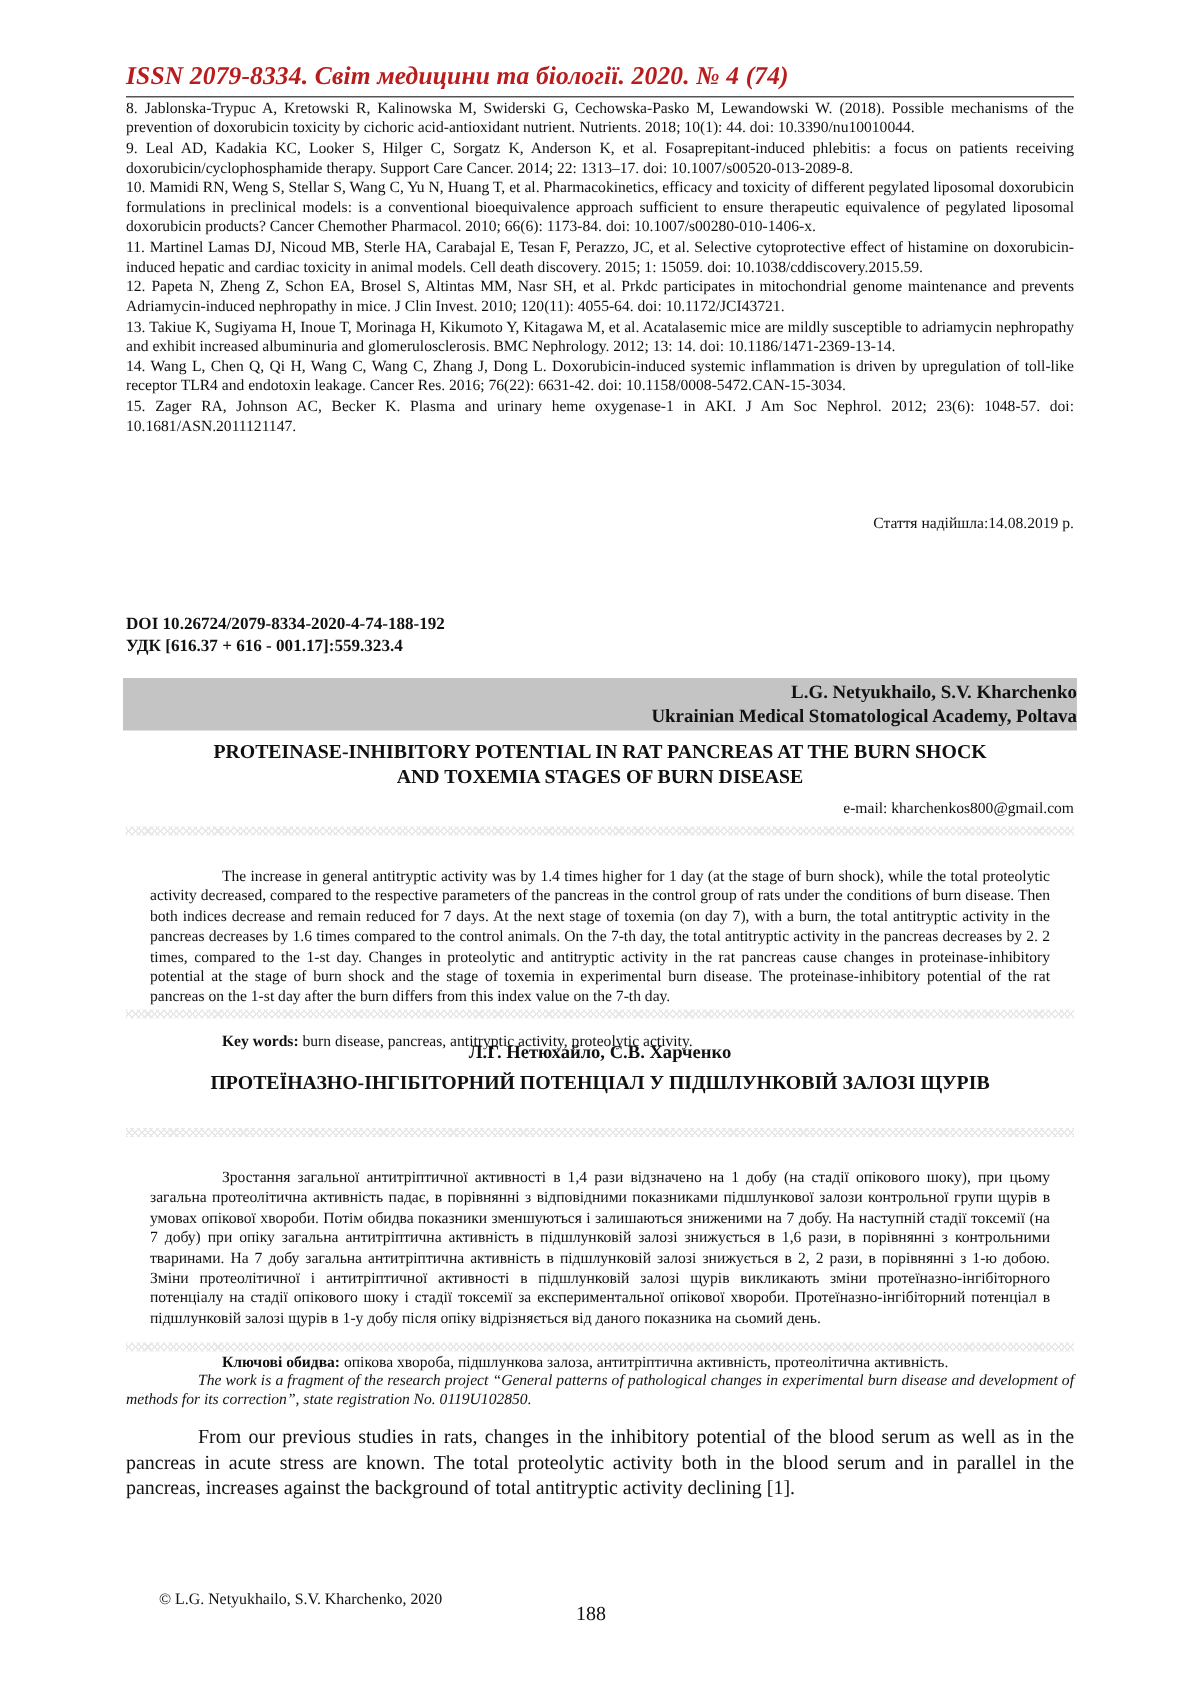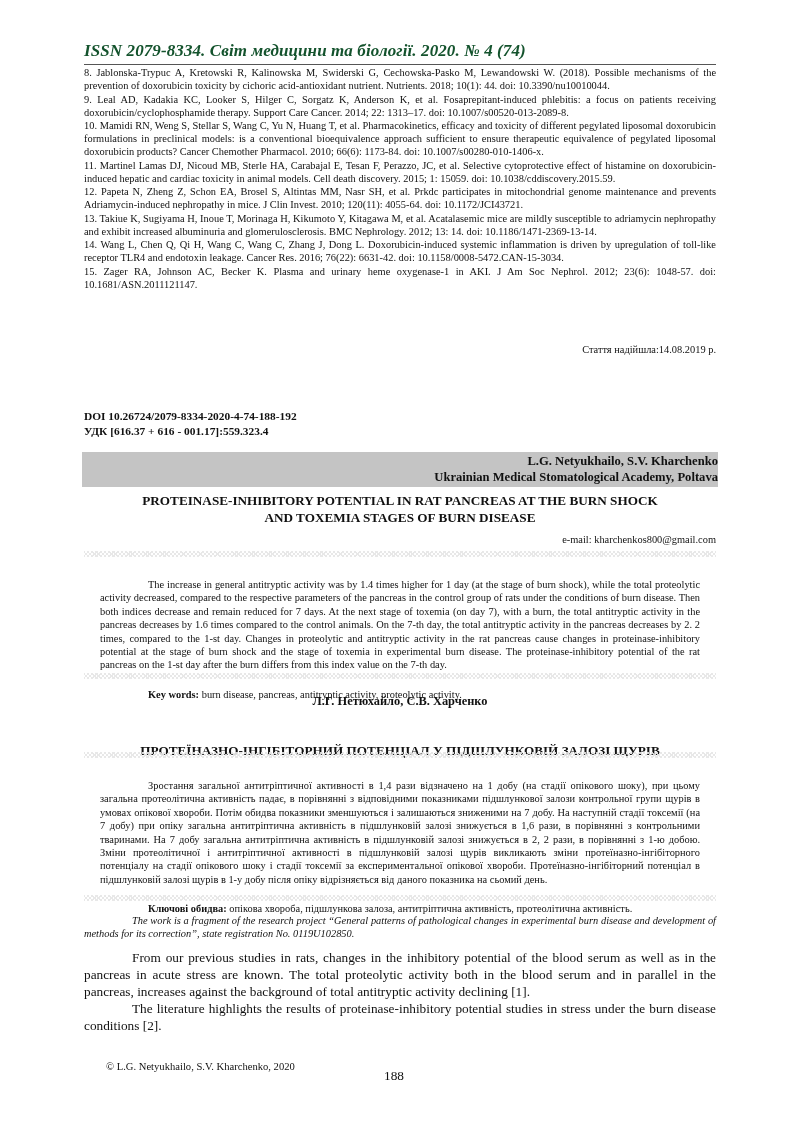--- a/index.html
+++ b/index.html
@@ -4,21 +4,21 @@
 <style>
   html, body { margin: 0; padding: 0; background: #ffffff; }
   body {
     width: 800px; height: 1132px; position: relative; overflow: hidden;
     font-family: "Liberation Serif", "DejaVu Serif", serif; color: #111;
   }
   .page { position: absolute; left: 84px; top: 0; width: 632px; }
 
   .running-header {
     position: absolute; top: 41px; left: 0; width: 632px;
-    font-style: italic; font-weight: bold; font-size: 17px; color: #14532d;
+    font-style: italic; font-weight: bold; font-size: 17px; color: #b91c1c;
     border-bottom: 1.5px solid #555; padding-bottom: 3px; letter-spacing: 0.1px;
   }
 
   .refs { position: absolute; top: 66px; left: 0; width: 632px; font-size: 10.4px; line-height: 13px; text-align: justify; }
   .refs p { margin: 0 0 0.5px 0; }
 
   .received { position: absolute; top: 344px; right: 0; font-size: 10.4px; }
 
   .doi { position: absolute; top: 409px; left: 0; font-weight: bold; font-size: 11.4px; line-height: 15px; }
 
@@ -38,21 +38,21 @@
                       repeating-linear-gradient(45deg, #e6e6e6 0 1px, transparent 1px 3px);
     opacity: 0.9;
   }
 
   .abstract { position: absolute; left: 0; width: 632px; font-size: 10.4px; line-height: 13.4px; text-align: justify; }
   .abstract p { margin: 16px; text-indent: 48px; }
   .abstract .kw { text-indent: 48px; }
   .abstract .kw b { font-weight: bold; }
 
   .authors-ua { position: absolute; top: 694px; left: 0; width: 632px; text-align: center; font-weight: bold; font-size: 12.4px; }
-  .title-ua { position: absolute; top: 742px; left: 0; width: 632px; text-align: center; font-weight: bold; font-size: 13.2px; line-height: 17px; }
+  .title-ua { position: absolute; top: 713px; left: 0; width: 632px; text-align: center; font-weight: bold; font-size: 13.2px; line-height: 17px; }
 
   .project-note { position: absolute; top: 914px; left: 0; width: 632px; font-style: italic; font-size: 10.4px; line-height: 13.4px; text-align: justify; }
   .project-note p { margin: 0; text-indent: 48px; }
 
   .body-text { position: absolute; top: 949px; left: 0; width: 632px; font-size: 13.3px; line-height: 17px; text-align: justify; }
   .body-text p { margin: 0; text-indent: 48px; }
 
   .copyright { position: absolute; top: 1061px; left: 22px; font-size: 10.6px; }
   .page-number { position: absolute; top: 1068px; left: 300px; font-size: 13.3px; }
 </style>
@@ -116,18 +116,17 @@
   </div>
 
   <div class="wavy" style="top:895px"></div>
 
   <div class="project-note">
     <p>The work is a fragment of the research project “General patterns of pathological changes in experimental burn disease and development of methods for its correction”, state registration No. 0119U102850.</p>
   </div>
 
   <div class="body-text">
     <p>From our previous studies in rats, changes in the inhibitory potential of the blood serum as well as in the pancreas in acute stress are known. The total proteolytic activity both in the blood serum and in parallel in the pancreas, increases against the background of total antitryptic activity declining [1].</p>
-    <p>The literature highlights the results of proteinase-inhibitory potential studies in stress under the burn disease conditions [2].</p>
   </div>
 
   <div class="copyright">© L.G. Netyukhailo, S.V. Kharchenko, 2020</div>
   <div class="page-number">188</div>
 </div>
 
 </body></html>

